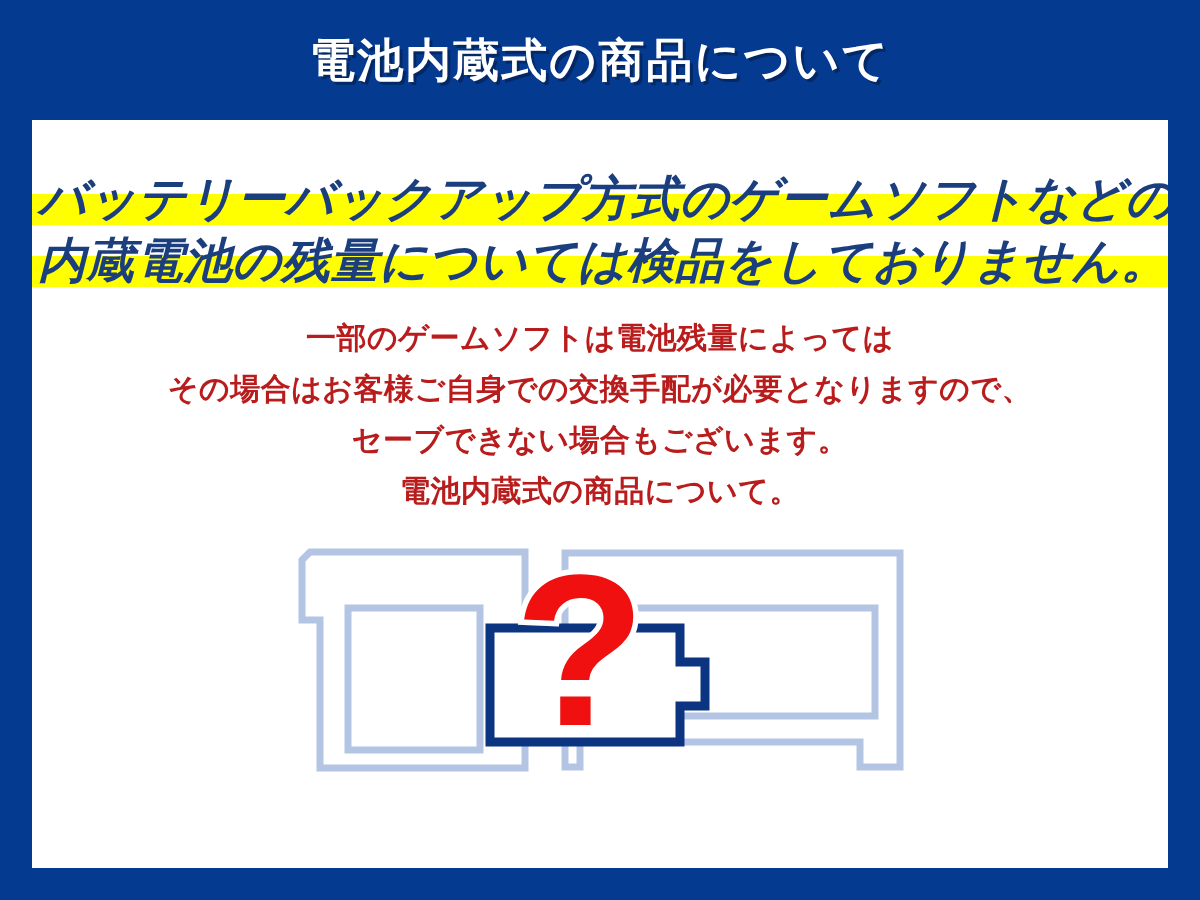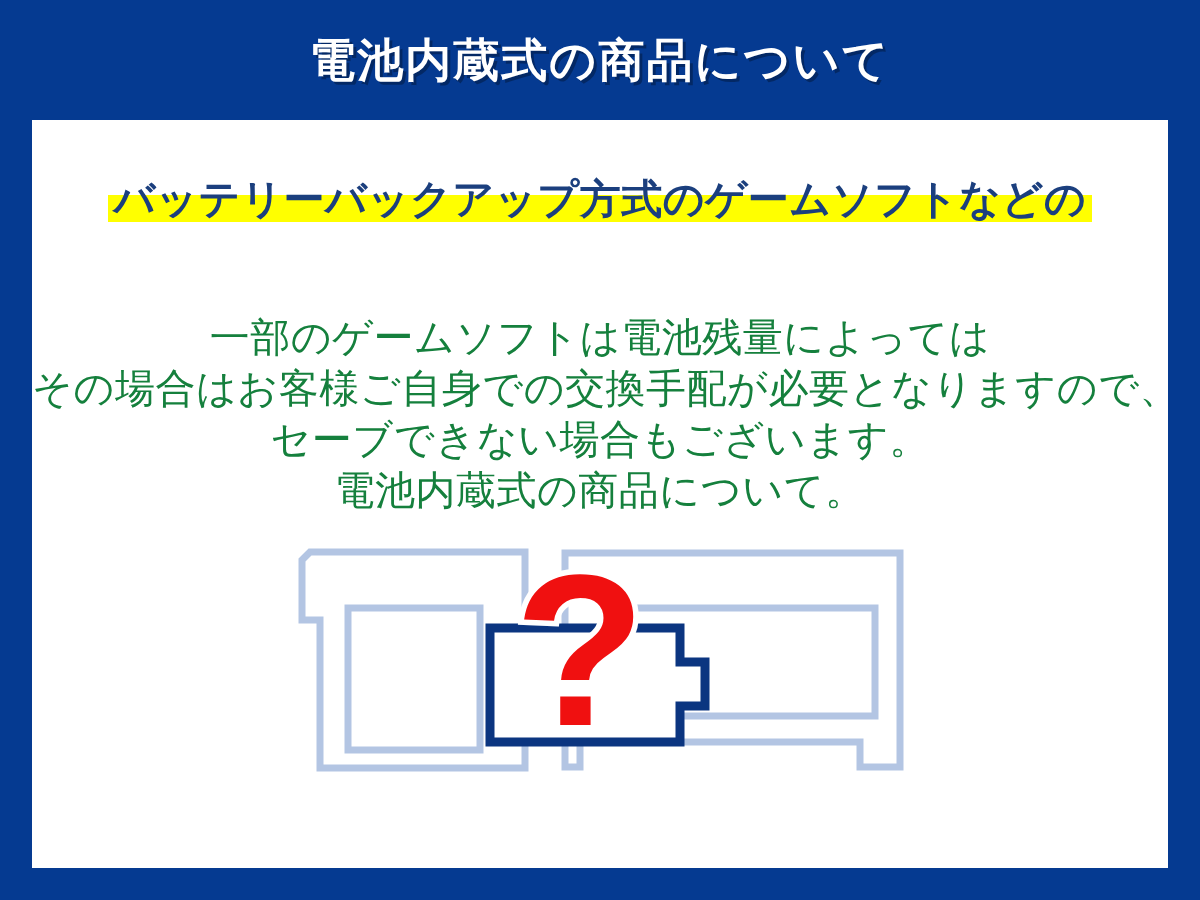--- a/index.html
+++ b/index.html
@@ -66,47 +66,48 @@
   }
   .lead-line {
     display: block;
     white-space: nowrap;
     line-height: 62px;
     height: 62px;
   }
   .lead-line .hl {
     display: inline;
     color: #1b3f7e;
-    font-size: 41px;
+    font-size: 48px;
     font-weight: bold;
     letter-spacing: 0.5px;
     background-image: linear-gradient(
         to bottom,
         rgba(255,255,0,0) 0%,
         rgba(255,255,0,0) 42%,
         #ffff00 42%,
         #ffff00 100%);
     padding: 0 6px;
     box-decoration-break: clone;
+    font-style: italic;
     -webkit-box-decoration-break: clone;
   }
 
   
   .body-text {
     position: absolute;
     left: 0;
     top: 192px;
     width: 1136px;
     text-align: center;
   }
   .body-line {
     display: block;
-    color: #15803d;
-    font-size: 40px;
-    font-weight: normal;
+    color: #b91c1c;
+    font-size: 30px;
+    font-weight: bold;
     letter-spacing: 0.5px;
     line-height: 51px;
     white-space: nowrap;
   }
 
   
   .illustration {
     position: absolute;
     left: 248px;
     top: 400px;
@@ -125,20 +126,21 @@
 <div class="slide">
 
   <div class="header">
     <h1 class="header-title">電池内蔵式の商品について</h1>
   </div>
 
   <div class="card">
 
     <div class="lead">
       <span class="lead-line"><span class="hl">バッテリーバックアップ方式のゲームソフトなどの</span></span>
+      <span class="lead-line"><span class="hl">内蔵電池の残量については検品をしておりません。</span></span>
     </div>
 
     <div class="body-text">
       <span class="body-line">一部のゲームソフトは電池残量によっては</span>
       <span class="body-line">その場合はお客様ご自身での交換手配が必要となりますので、</span>
       <span class="body-line">セーブできない場合もございます。</span>
       <span class="body-line">電池内蔵式の商品について。</span>
     </div>
 
     <div class="illustration">

